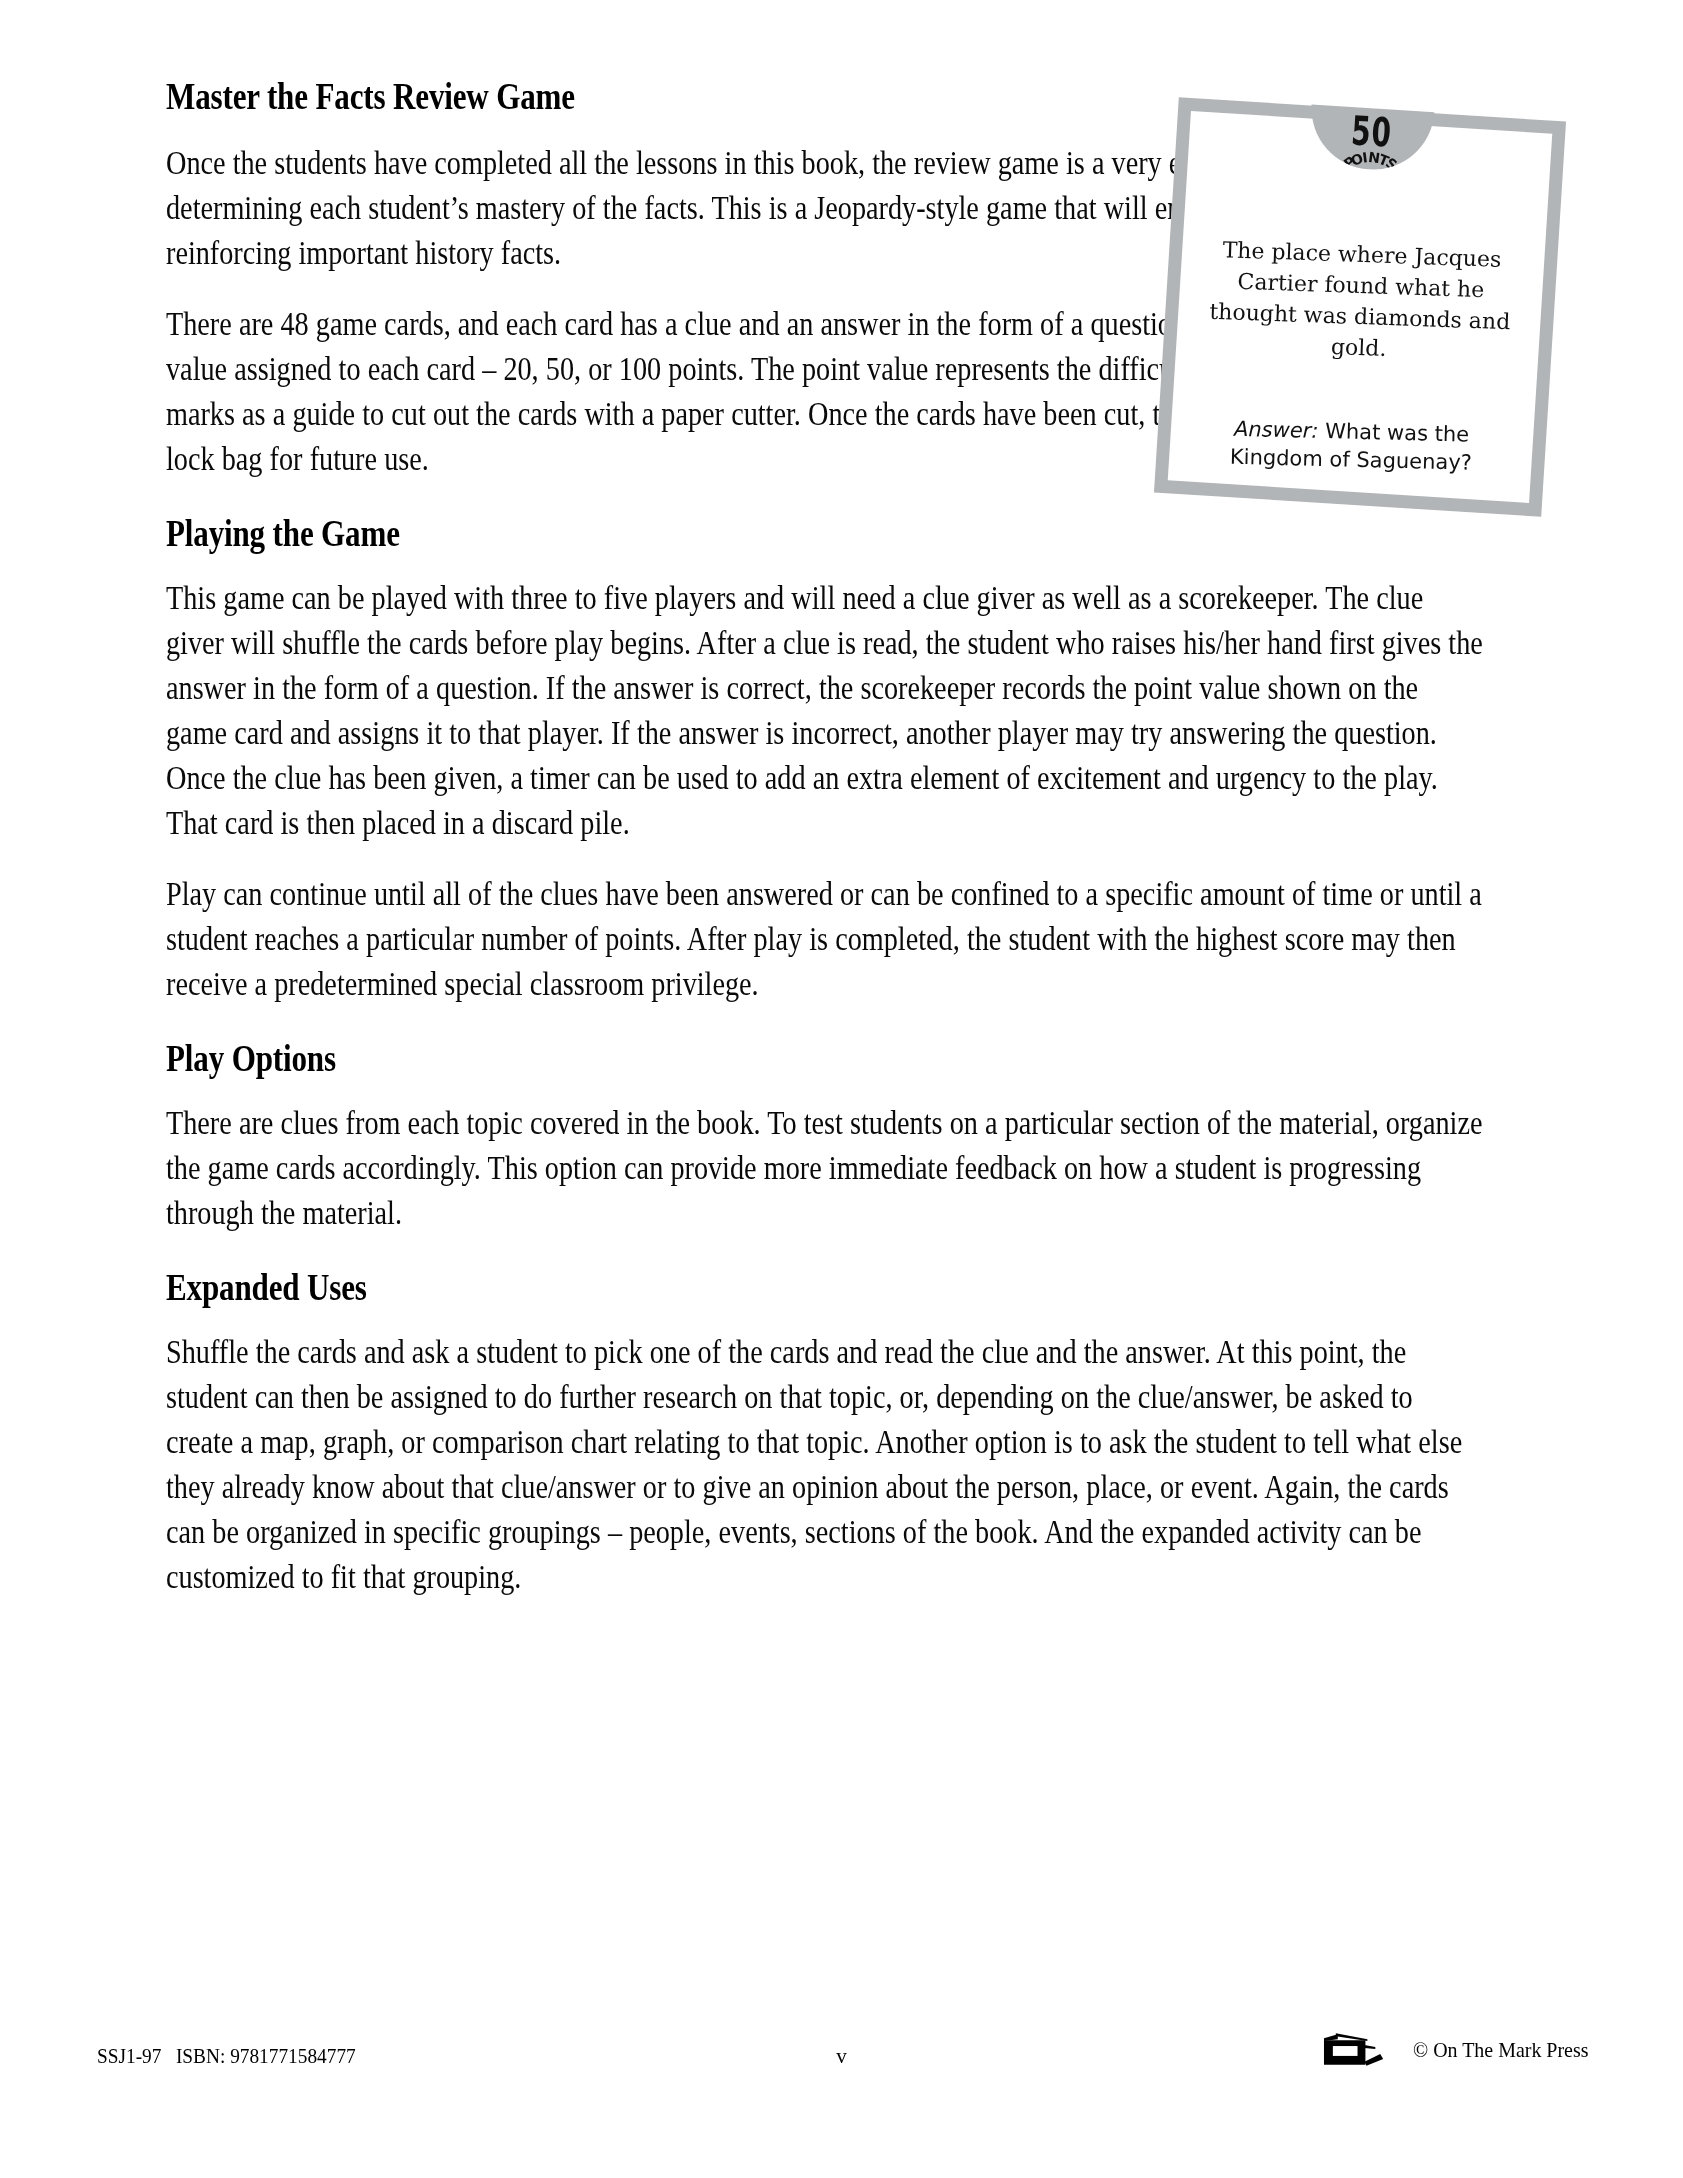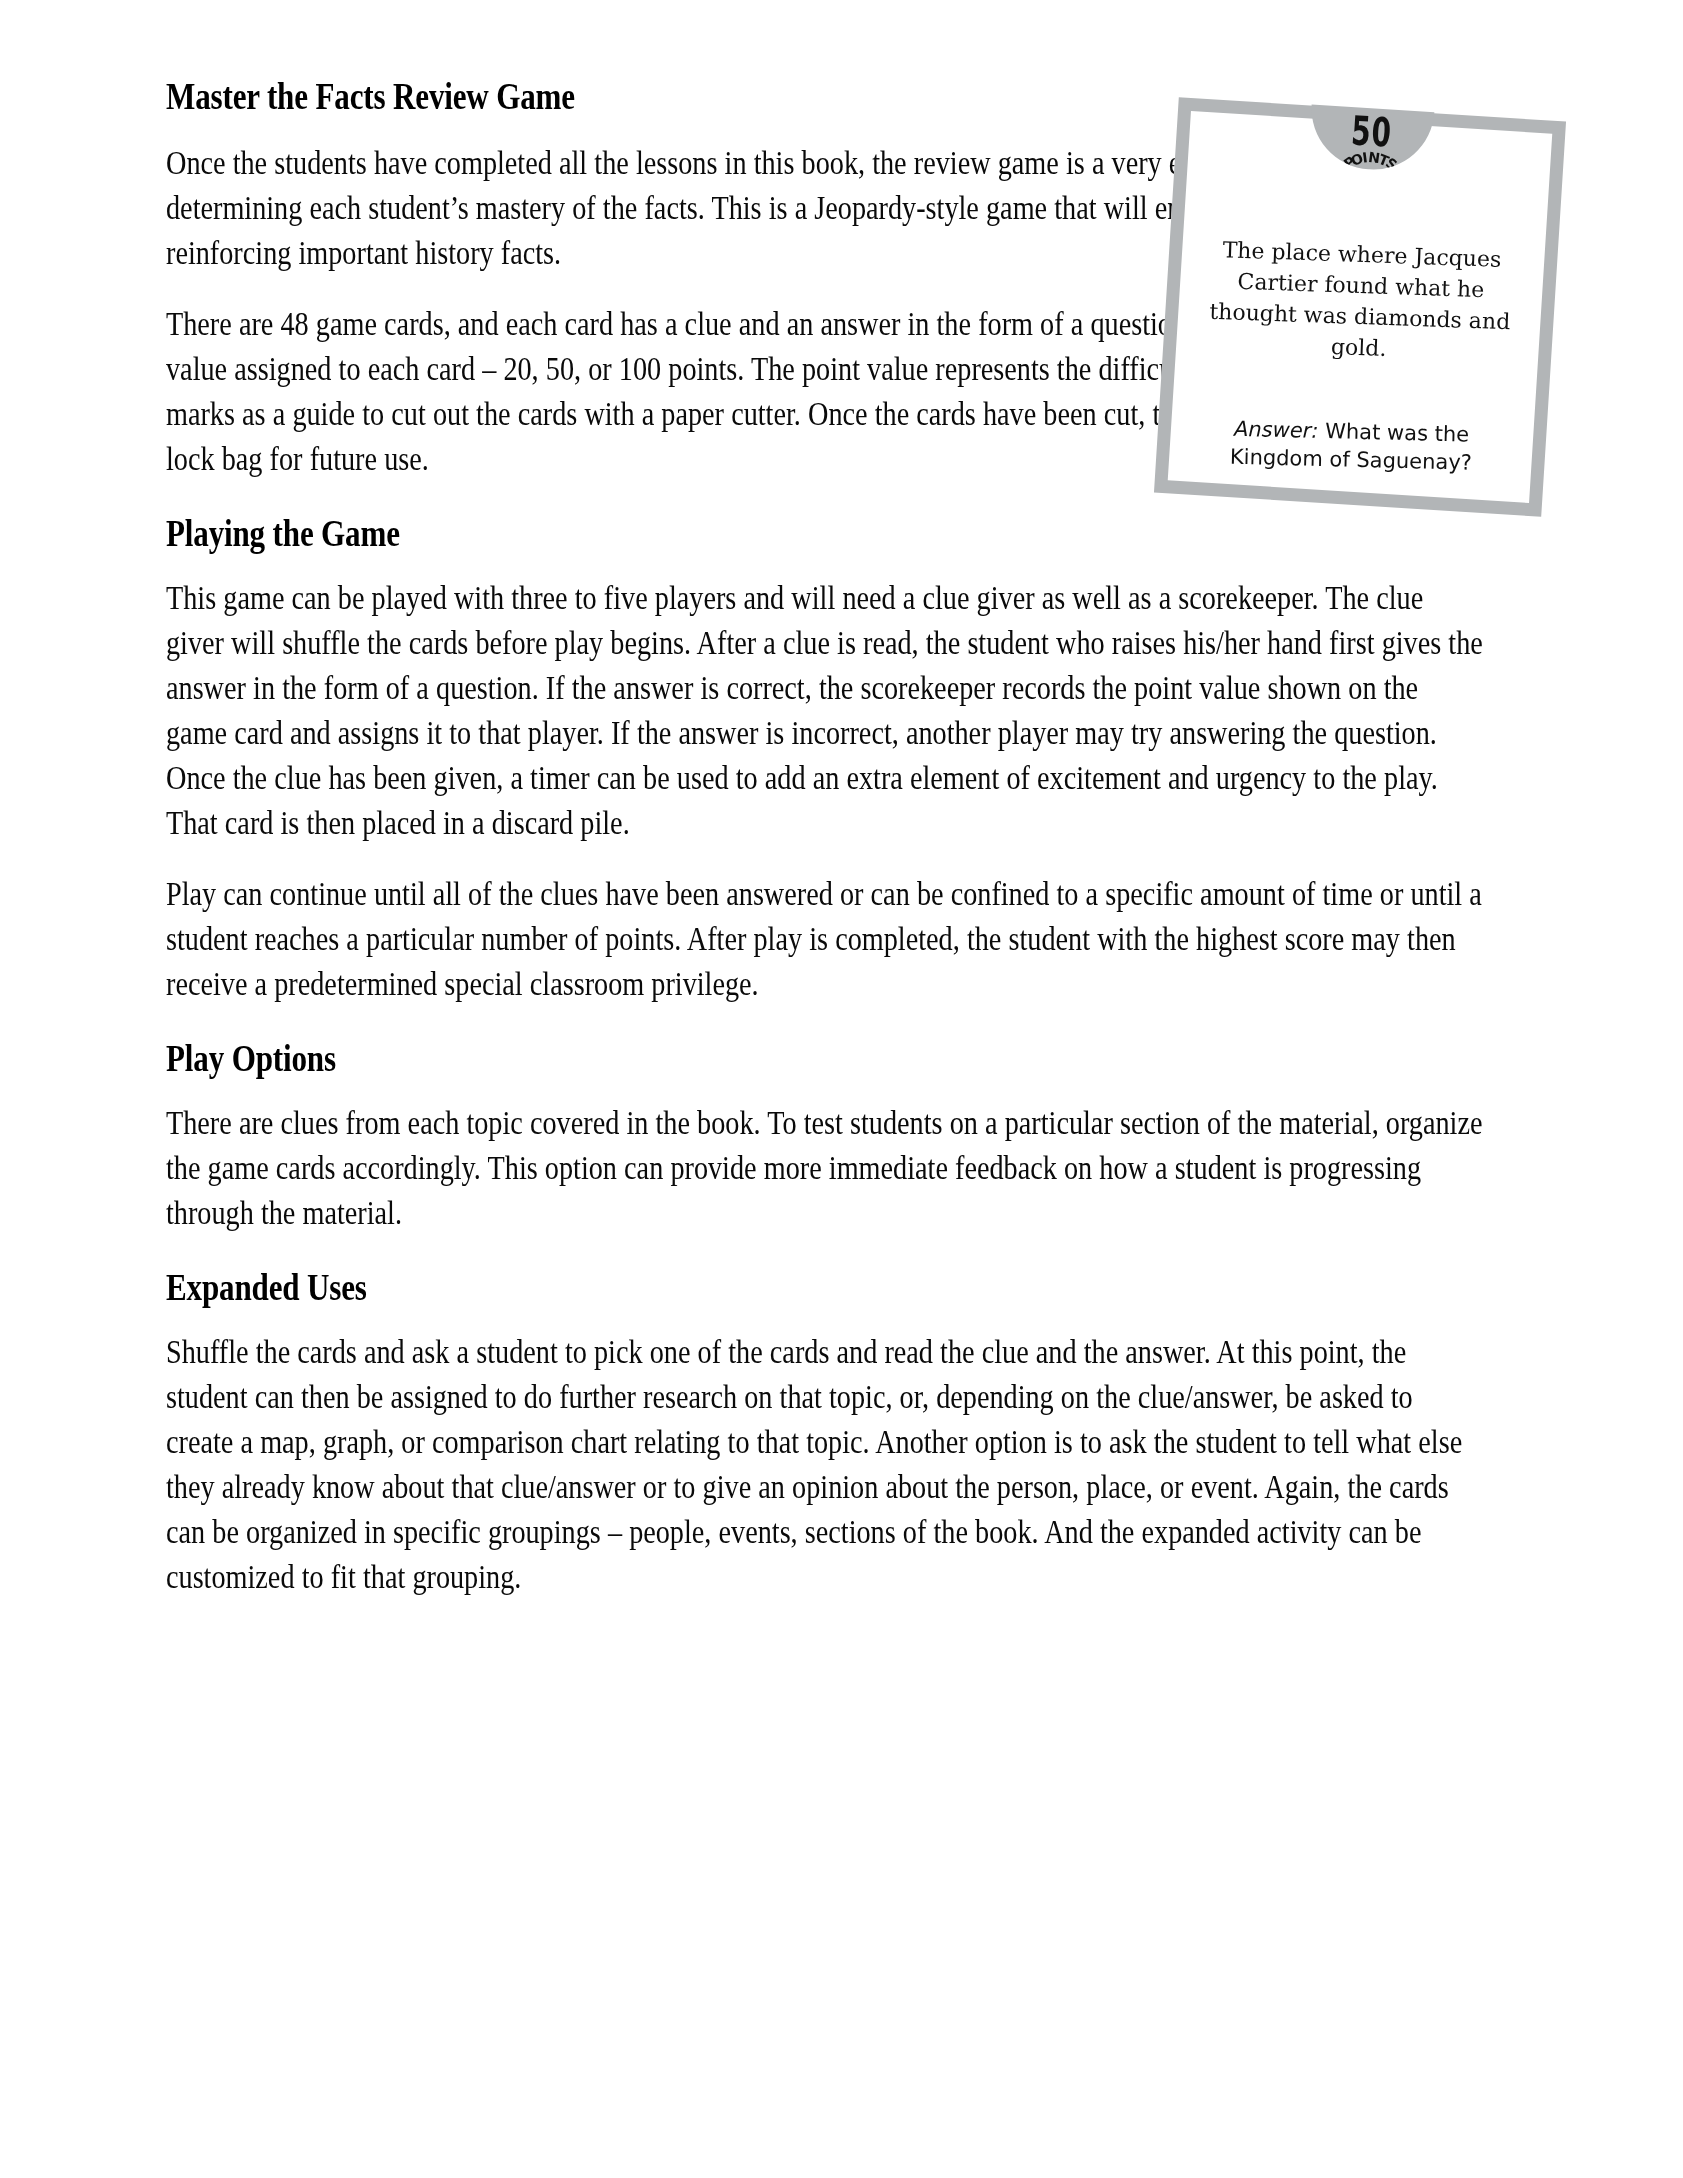--- a/index.html
+++ b/index.html
@@ -265,15 +265,32 @@
 
         <div class="answer-text">
           <em>Answer:</em>
           <span>What was the Kingdom of Saguenay?</span>
         </div>
 
       </div>
     </div>
   </div>
 
+  <div class="footer">
+    <div class="footer-left">SSJ1-97   ISBN: 9781771584777</div>
+
+    <div class="footer-center">v</div>
+
+    <div class="footer-right">
+      <svg class="press-logo" viewBox="0 0 76 42">
+        <path d="M2 9 L16 5 L16 10 L2 12 Z" fill="#000"></path>
+        <path d="M14 4 L46 10 L46 12 L14 7 Z" fill="#000"></path>
+        <path d="M2 11 L44 11 L44 36 L2 36 Z" fill="#000"></path>
+        <rect x="11" y="17" width="25" height="10" fill="#ffffff"></rect>
+        <path d="M43 16 L54 18 L54 20 L43 19 Z" fill="#000"></path>
+        <path d="M43 33 L59 25 L62 30 L45 37 Z" fill="#000"></path>
+      </svg>
+      <div class="press-name">© On The Mark Press</div>
+    </div>
+  </div>
 
 </div>
 
 
 </body></html>

